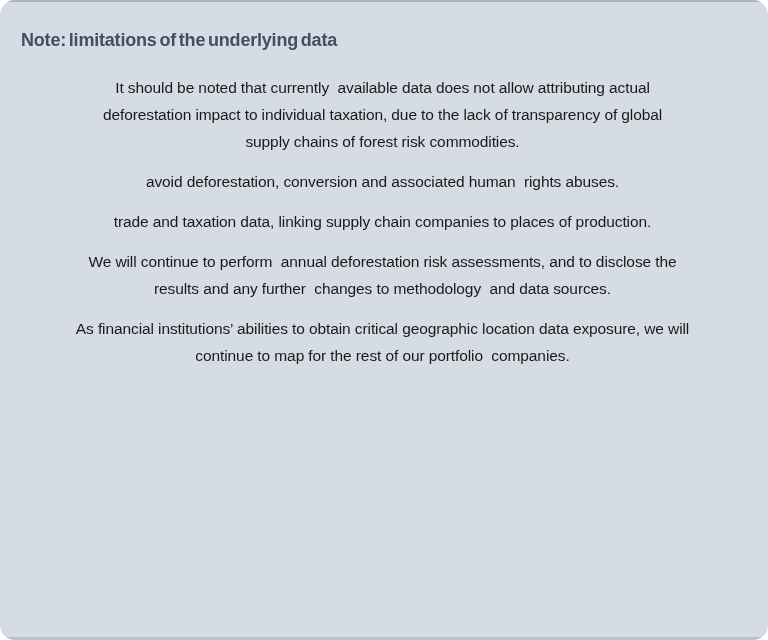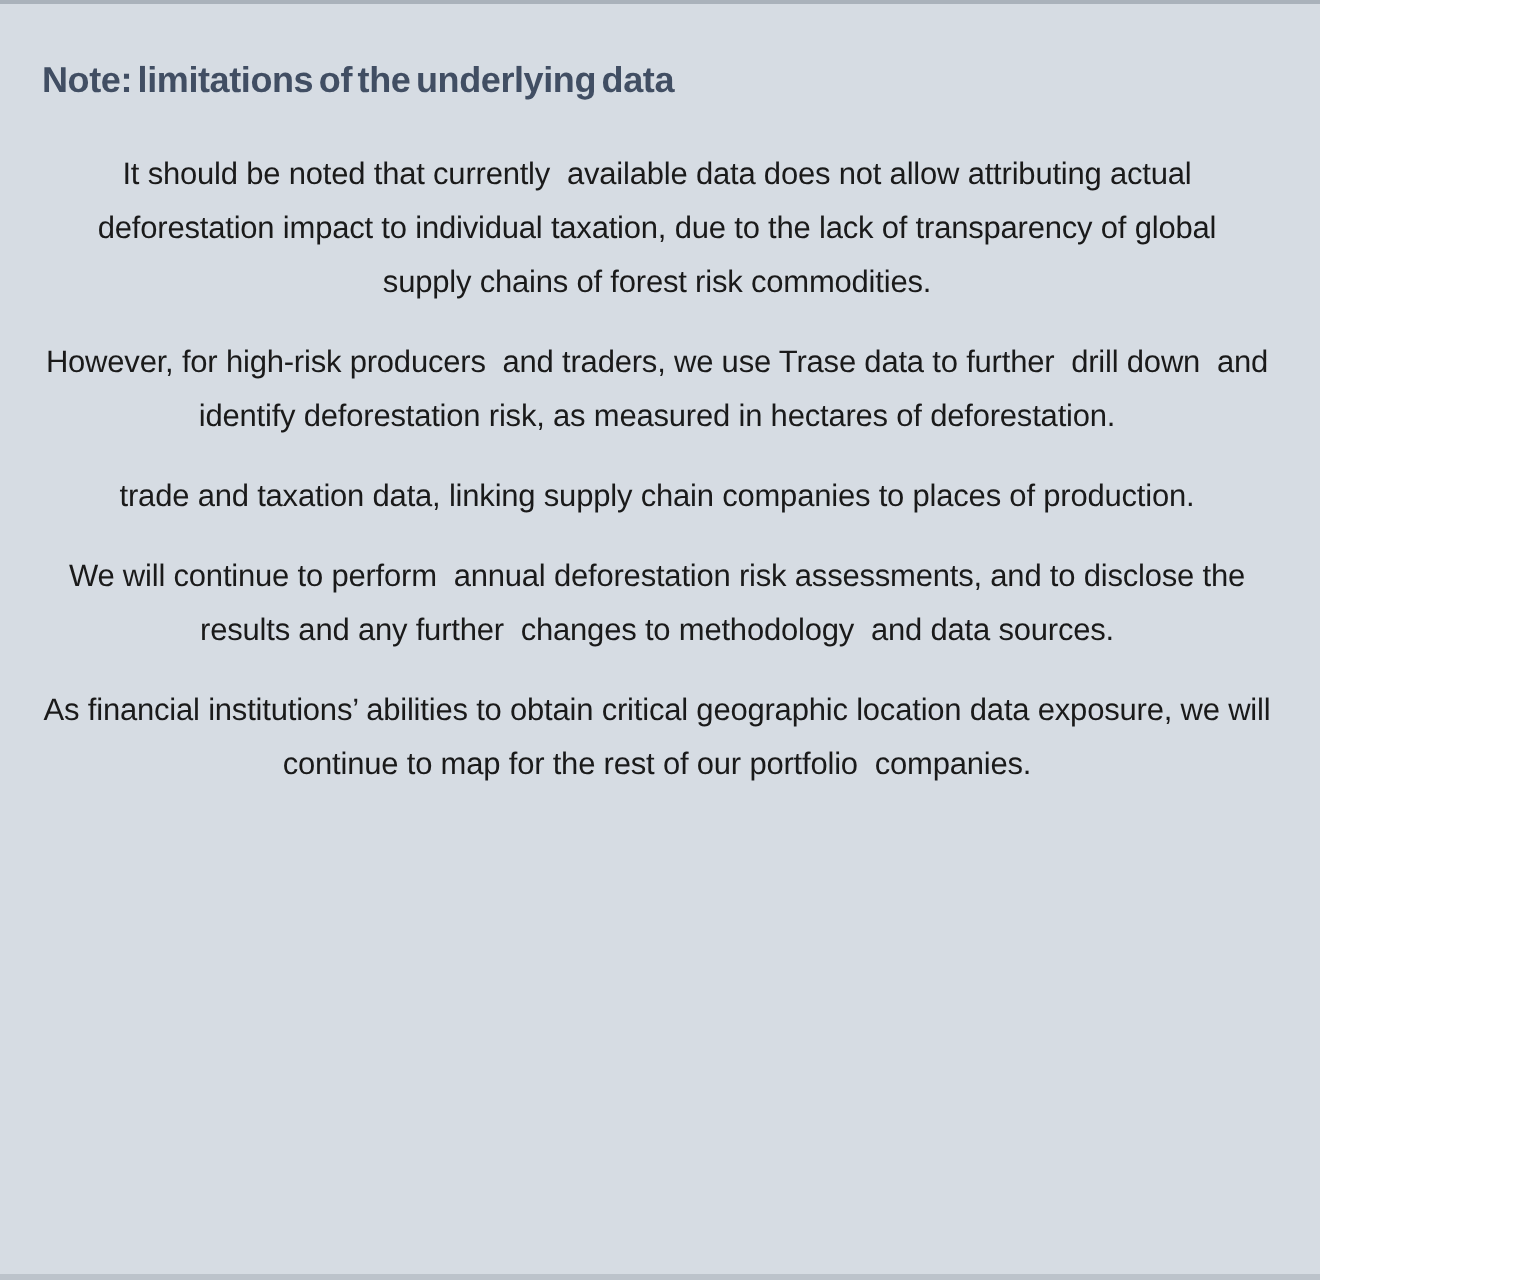--- a/index.html
+++ b/index.html
@@ -1,26 +1,27 @@
 <!DOCTYPE html>
 <html style="--background: #d6dce3; --title-color: #414e63; --body-color: #1a1a1a; --edge-top-color: #aab2bb; --edge-bottom-color: #bcc3cb;"><head>
 <meta charset="utf-8">
 <style>
   html, body {
     margin: 0;
     padding: 0;
   }
   .note-panel {
     position: relative;
-    width: 660px;
+    width: 768px;
     height: 640px;
     box-sizing: border-box;
     background: var(--background, #d6dce3);
     font-family: "Liberation Sans", sans-serif;
     overflow: hidden;
+    border-radius: 15px;
   }
   .edge {
     position: absolute;
     left: 0;
     width: 100%;
   }
   .edge-top {
     top: 0;
     height: 2px;
     background: var(--edge-top-color, #aab2bb);
@@ -65,26 +66,23 @@
     <h1 class="note-title">Note: limitations of the underlying data</h1>
 
     <div class="note-body">
       <p class="para">
         <span class="line">It should be noted that currently  available data does not allow attributing actual</span>
         <span class="line">deforestation impact to individual taxation, due to the lack of transparency of global</span>
         <span class="line">supply chains of forest risk commodities.</span>
       </p>
 
       <p class="para">
+        <span class="line">avoid deforestation, conversion and associated human  rights abuses.</span>
       </p>
 
-      <p class="para">
-        <span class="line">However, for high-risk producers  and traders, we use Trase data to further  drill down  and</span>
-        <span class="line">identify deforestation risk, as measured in hectares of deforestation.</span>
-      </p>
 
       <p class="para">
         <span class="line">trade and taxation data, linking supply chain companies to places of production.</span>
       </p>
 
       <p class="para">
         <span class="line">We will continue to perform  annual deforestation risk assessments, and to disclose the</span>
         <span class="line">results and any further  changes to methodology  and data sources.</span>
       </p>
 

